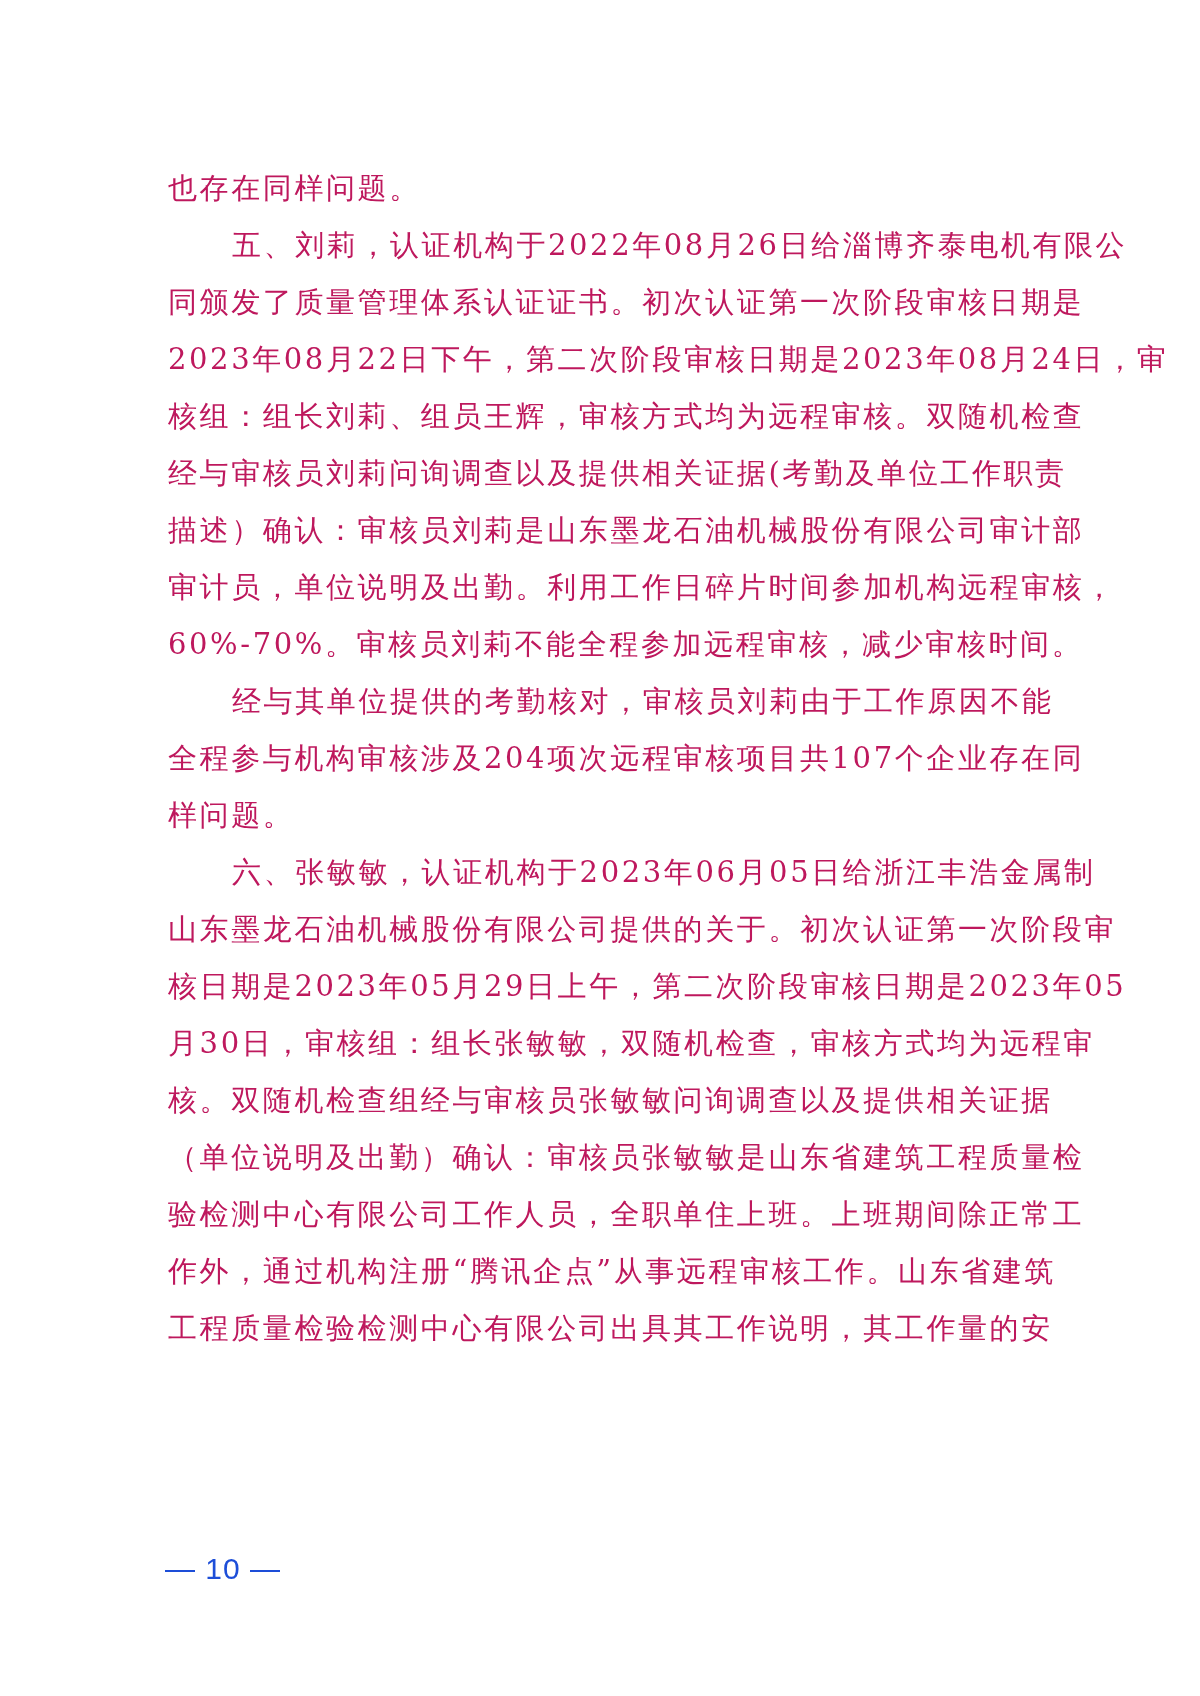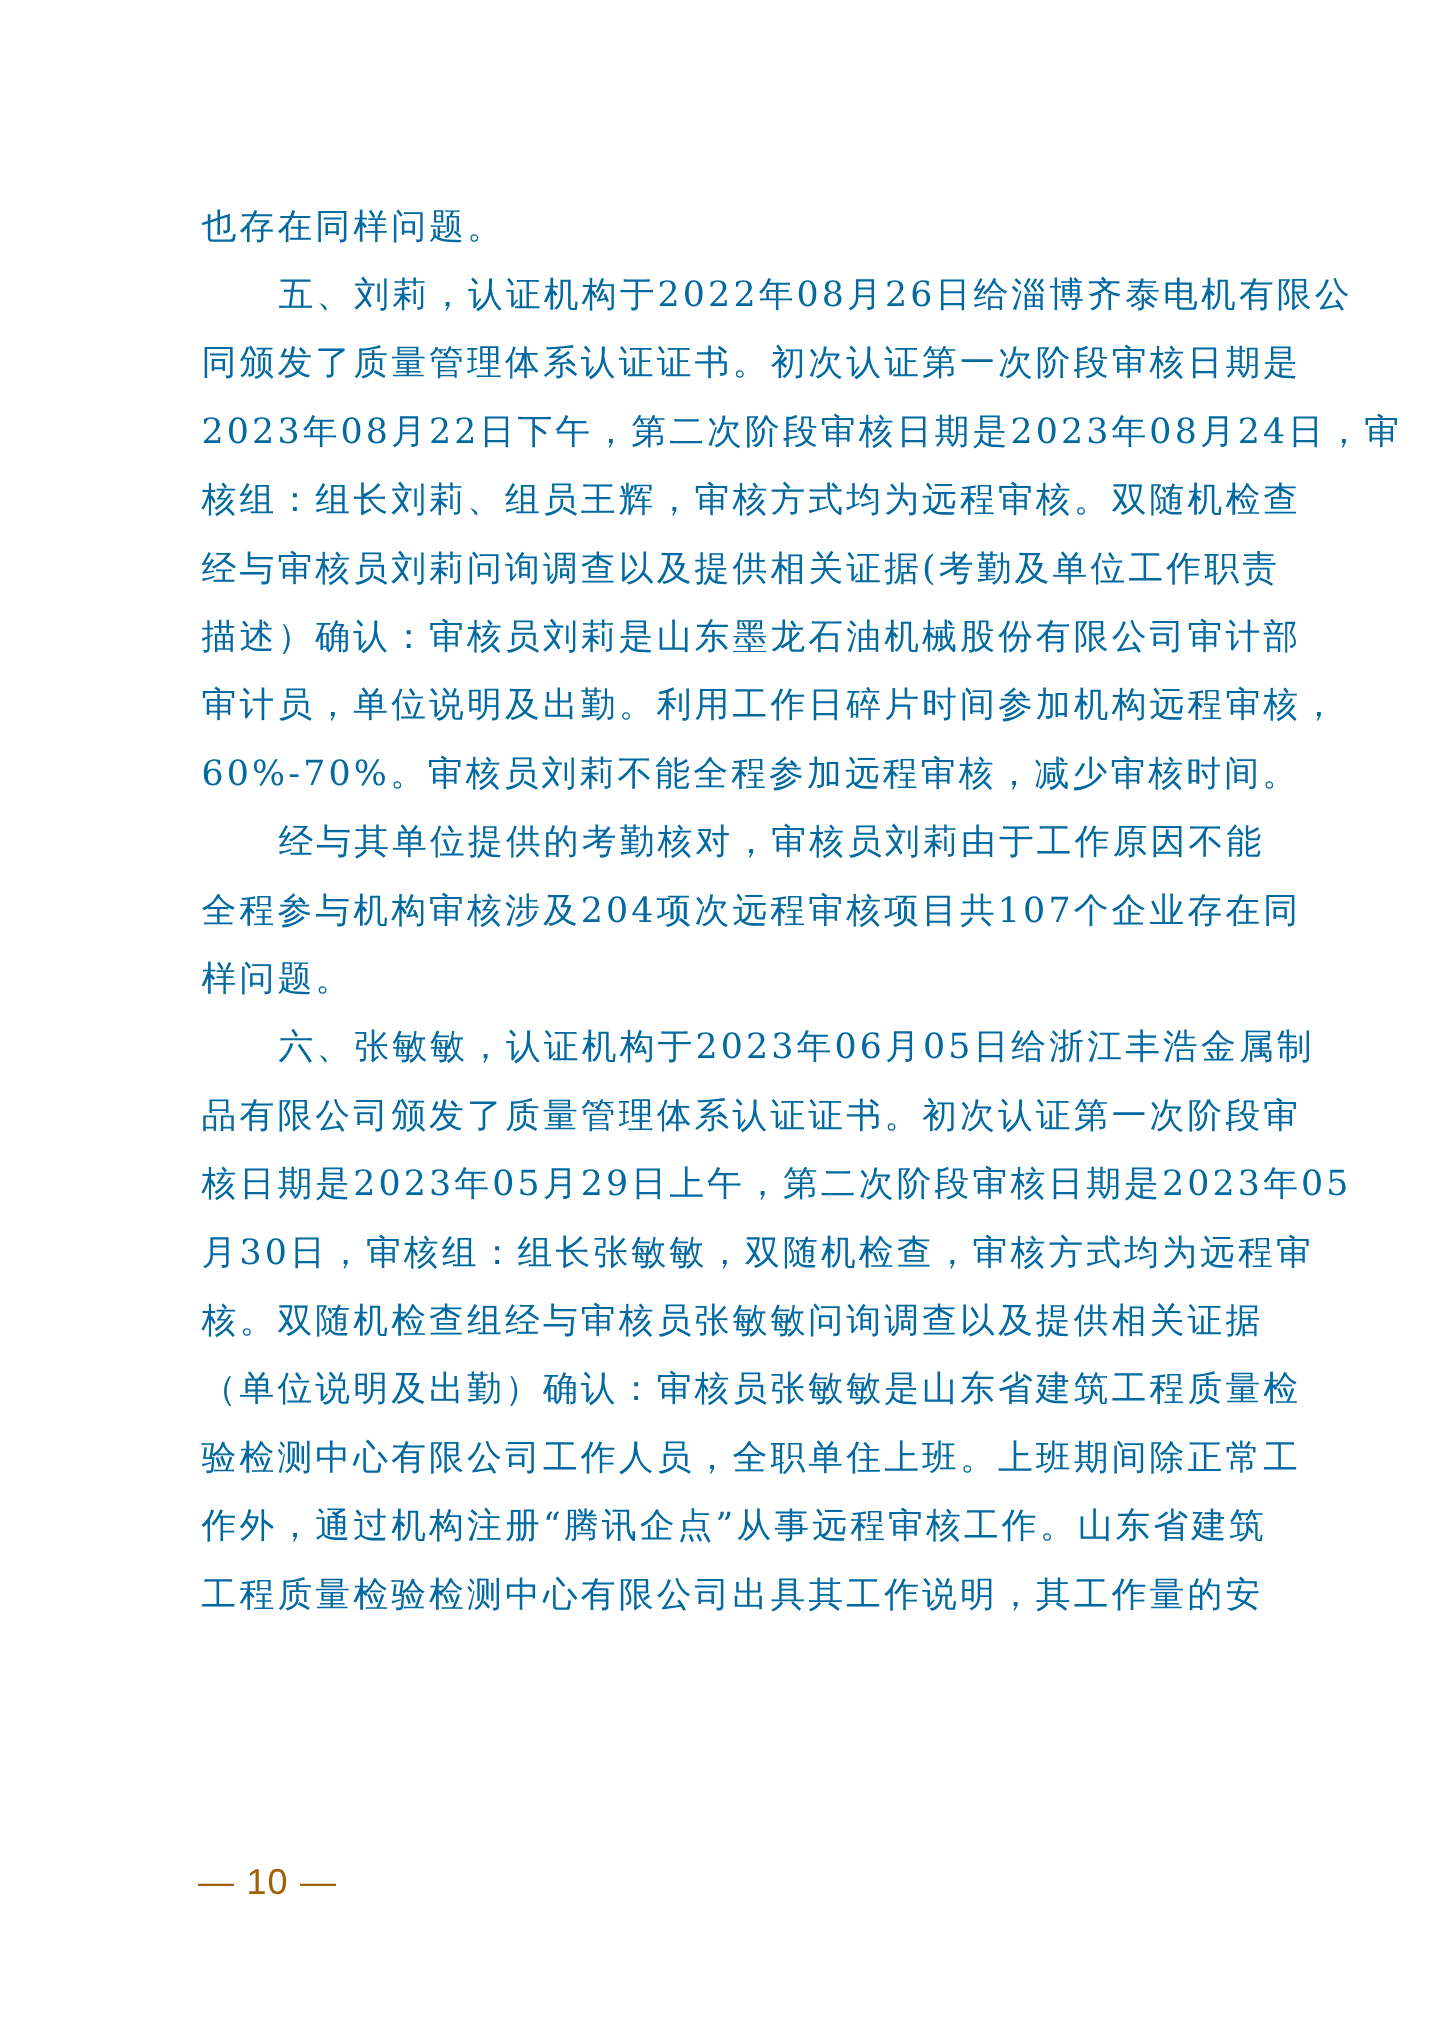--- a/index.html
+++ b/index.html
@@ -21,38 +21,38 @@
       height: 1696px;
       background: #ffffff;
     }
     .body-text {
       position: absolute;
       left: 168px;
       top: 160px;
       width: 880px;
       font-family: "DejaVu Serif", "Liberation Serif", serif;
       font-size: 29px;
-      color: #0369a1;
+      color: #be185d;
     }
     .line {
       height: 57px;
       line-height: 57px;
       white-space: nowrap;
       letter-spacing: 2.6px;
     }
     .line.indent {
       padding-left: 64px;
     }
     .page-number {
       position: absolute;
       left: 165px;
       top: 1552px;
       font-family: "Liberation Sans", "DejaVu Sans", sans-serif;
       font-size: 30px;
-      color: #a16207;
+      color: #1d4ed8;
       letter-spacing: 1px;
     }
   </style>
 </head>
 <body>
 
 <div class="page">
   <div class="body-text">
     <div class="line">也存在同样问题。</div>
     <div class="line indent">五、刘莉，认证机构于2022年08月26日给淄博齐泰电机有限公</div>
@@ -60,21 +60,21 @@
     <div class="line">2023年08月22日下午，第二次阶段审核日期是2023年08月24日，审</div>
     <div class="line">核组：组长刘莉、组员王辉，审核方式均为远程审核。双随机检查</div>
     <div class="line">经与审核员刘莉问询调查以及提供相关证据(考勤及单位工作职责</div>
     <div class="line">描述）确认：审核员刘莉是山东墨龙石油机械股份有限公司审计部</div>
     <div class="line">审计员，单位说明及出勤。利用工作日碎片时间参加机构远程审核，</div>
     <div class="line">60%-70%。审核员刘莉不能全程参加远程审核，减少审核时间。</div>
     <div class="line indent">经与其单位提供的考勤核对，审核员刘莉由于工作原因不能</div>
     <div class="line">全程参与机构审核涉及204项次远程审核项目共107个企业存在同</div>
     <div class="line">样问题。</div>
     <div class="line indent">六、张敏敏，认证机构于2023年06月05日给浙江丰浩金属制</div>
-    <div class="line">品有限公司颁发了质量管理体系认证证书。初次认证第一次阶段审</div>
+    <div class="line">山东墨龙石油机械股份有限公司提供的关于。初次认证第一次阶段审</div>
     <div class="line">核日期是2023年05月29日上午，第二次阶段审核日期是2023年05</div>
     <div class="line">月30日，审核组：组长张敏敏，双随机检查，审核方式均为远程审</div>
     <div class="line">核。双随机检查组经与审核员张敏敏问询调查以及提供相关证据</div>
     <div class="line">（单位说明及出勤）确认：审核员张敏敏是山东省建筑工程质量检</div>
     <div class="line">验检测中心有限公司工作人员，全职单住上班。上班期间除正常工</div>
     <div class="line">作外，通过机构注册“腾讯企点”从事远程审核工作。山东省建筑</div>
     <div class="line">工程质量检验检测中心有限公司出具其工作说明，其工作量的安</div>
   </div>
 
   <div class="page-number">— 10 —</div>

